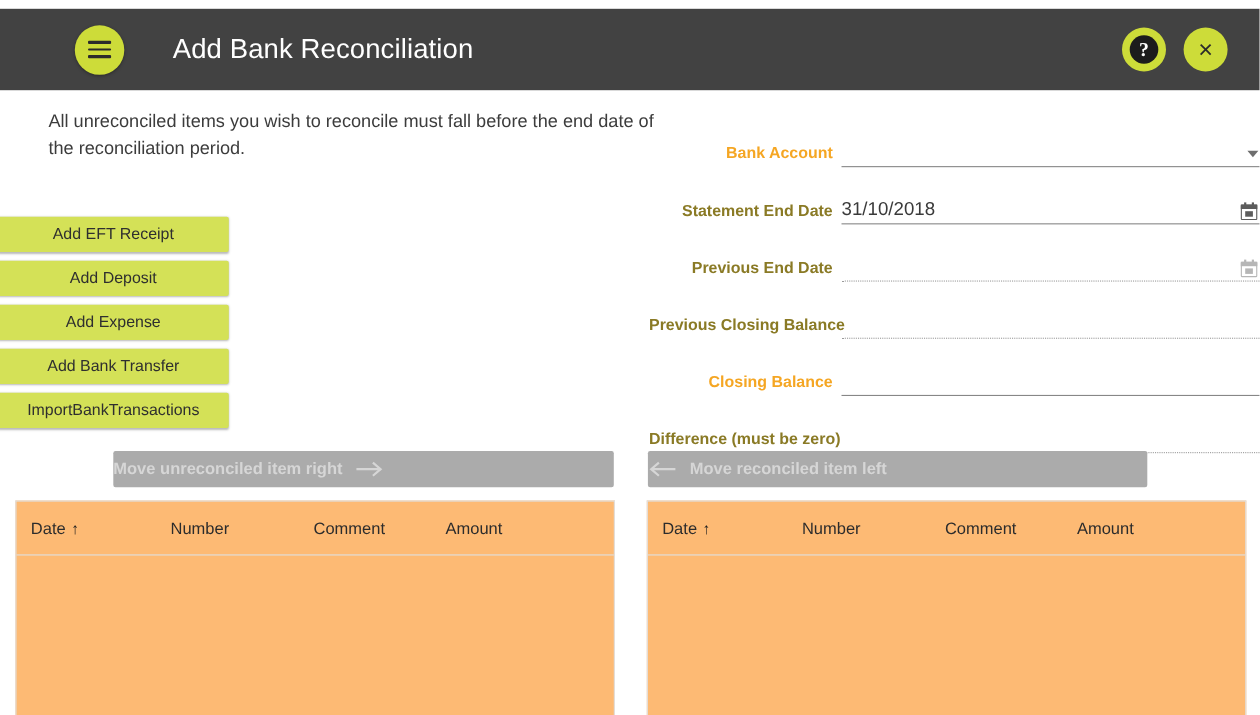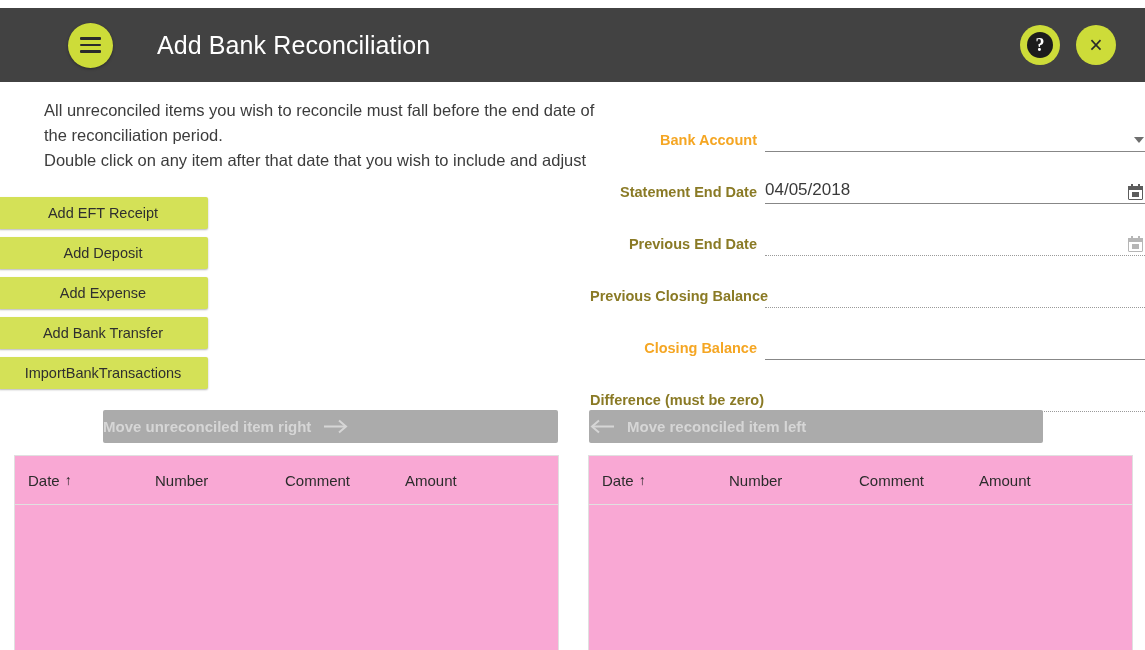--- a/index.html
+++ b/index.html
@@ -239,21 +239,21 @@
   #move-left-btn  { left: 589px; top: 410px; width: 454px; }
   .arrow-svg { display: block; }
 
   
   .table-panel {
     position: absolute;
     top: 455px;
     height: 195px;
     border: 1px solid #e0e0e0;
     border-bottom: none;
-    background: #f9a8d4;
+    background: #fdba74;
   }
   #left-table  { left: 14px;  width: 545px; }
   #right-table { left: 588px; width: 545px; }
   .table-header {
     height: 49px;
     border-bottom: 1px solid #e0e0e0;
     display: flex;
     align-items: center;
   }
   .th {
@@ -287,21 +287,20 @@
     </button>
     <button class="circle-btn">
       <span class="close-x">×</span>
     </button>
   </div>
 </div>
 
 <div class="instructions">
   <p>All unreconciled items you wish to reconcile must fall before the end date of</p>
   <p>the reconciliation period.</p>
-  <p>Double click on any item after that date that you wish to include and adjust</p>
 </div>
 
 <div class="action-buttons">
   <button class="action-btn">Add EFT Receipt</button>
   <button class="action-btn">Add Deposit</button>
   <button class="action-btn">Add Expense</button>
   <button class="action-btn">Add Bank Transfer</button>
   <button class="action-btn">ImportBankTransactions</button>
 </div>
 
@@ -312,21 +311,21 @@
     <div class="form-field">
       <div class="field-value"></div>
       <div class="dropdown-arrow"></div>
       <div class="underline-solid"></div>
     </div>
   </div>
 
   <div class="form-row">
     <div class="form-label muted">Statement End Date</div>
     <div class="form-field">
-      <div class="field-value">04/05/2018</div>
+      <div class="field-value">31/10/2018</div>
       <div class="cal-icon">
         <div class="cal-peg l"></div>
         <div class="cal-peg r"></div>
         <div class="cal-body"></div>
         <div class="cal-top"></div>
         <div class="cal-dot"></div>
       </div>
       <div class="underline-solid"></div>
     </div>
   </div>

